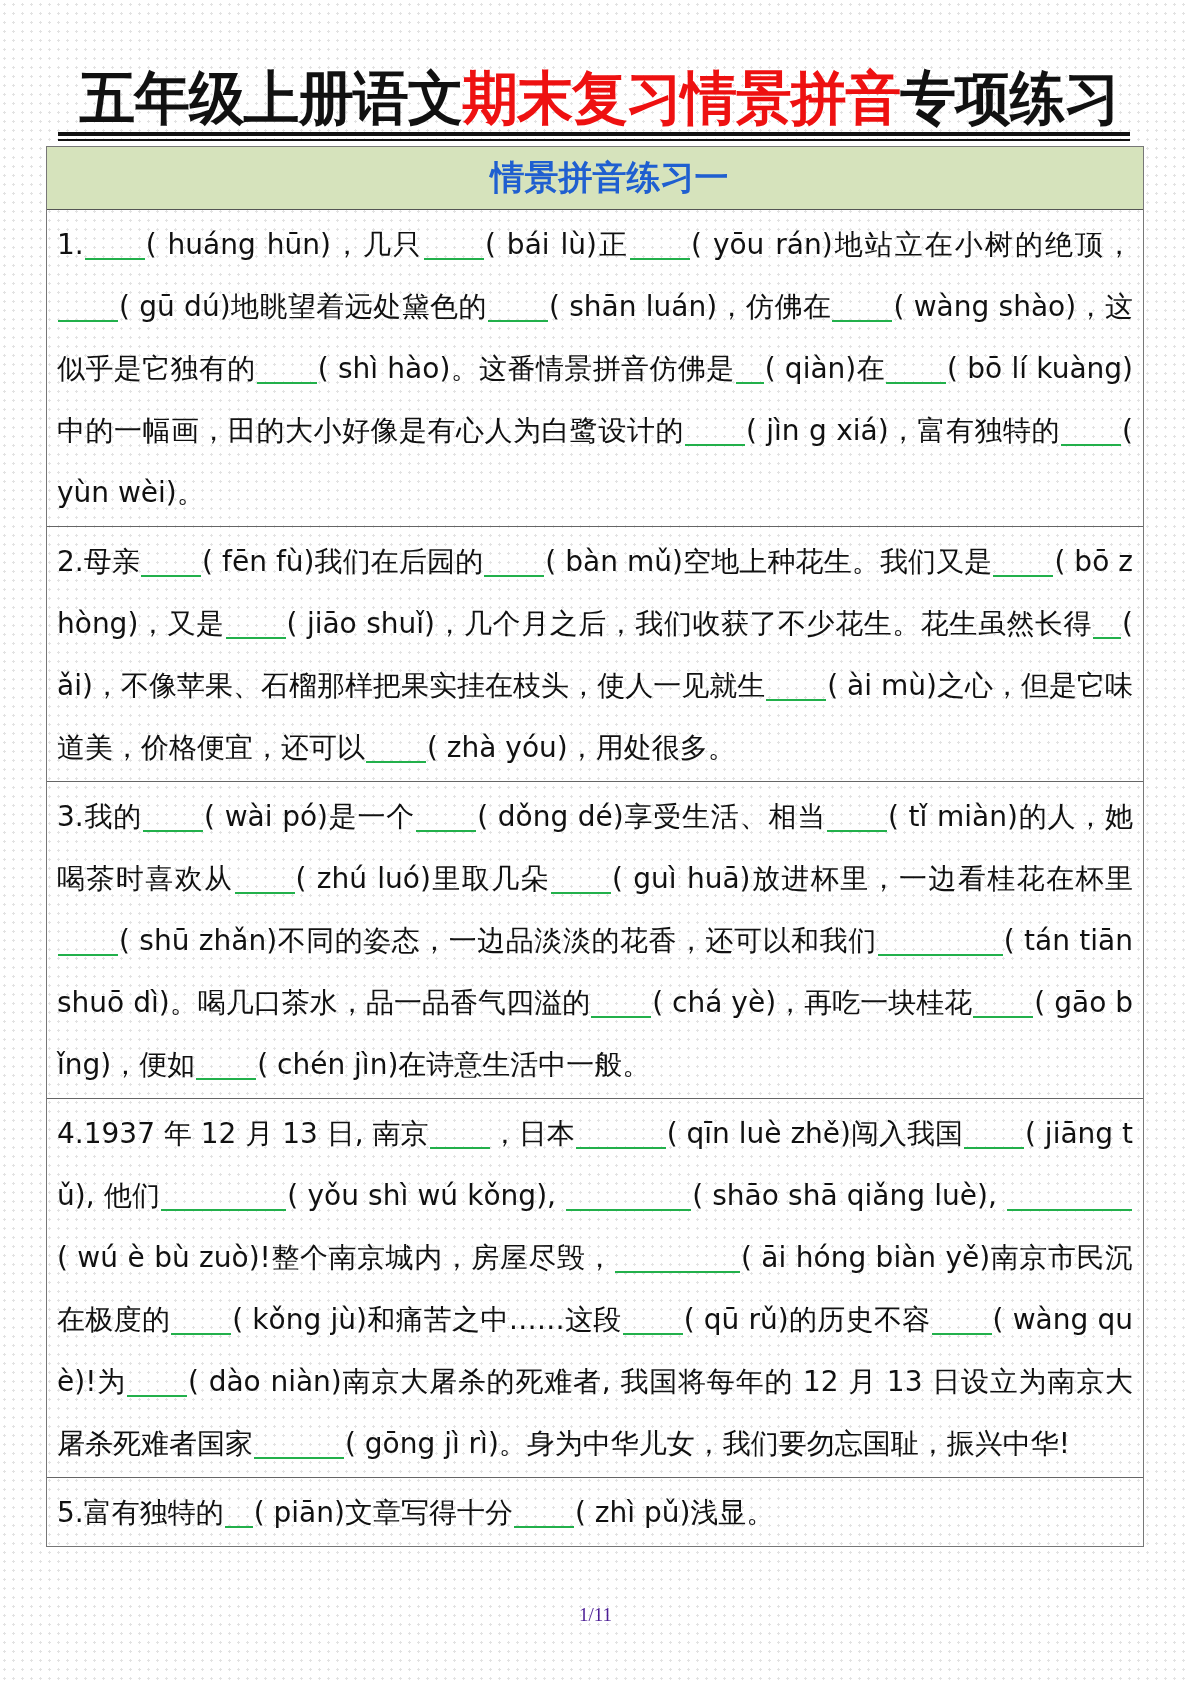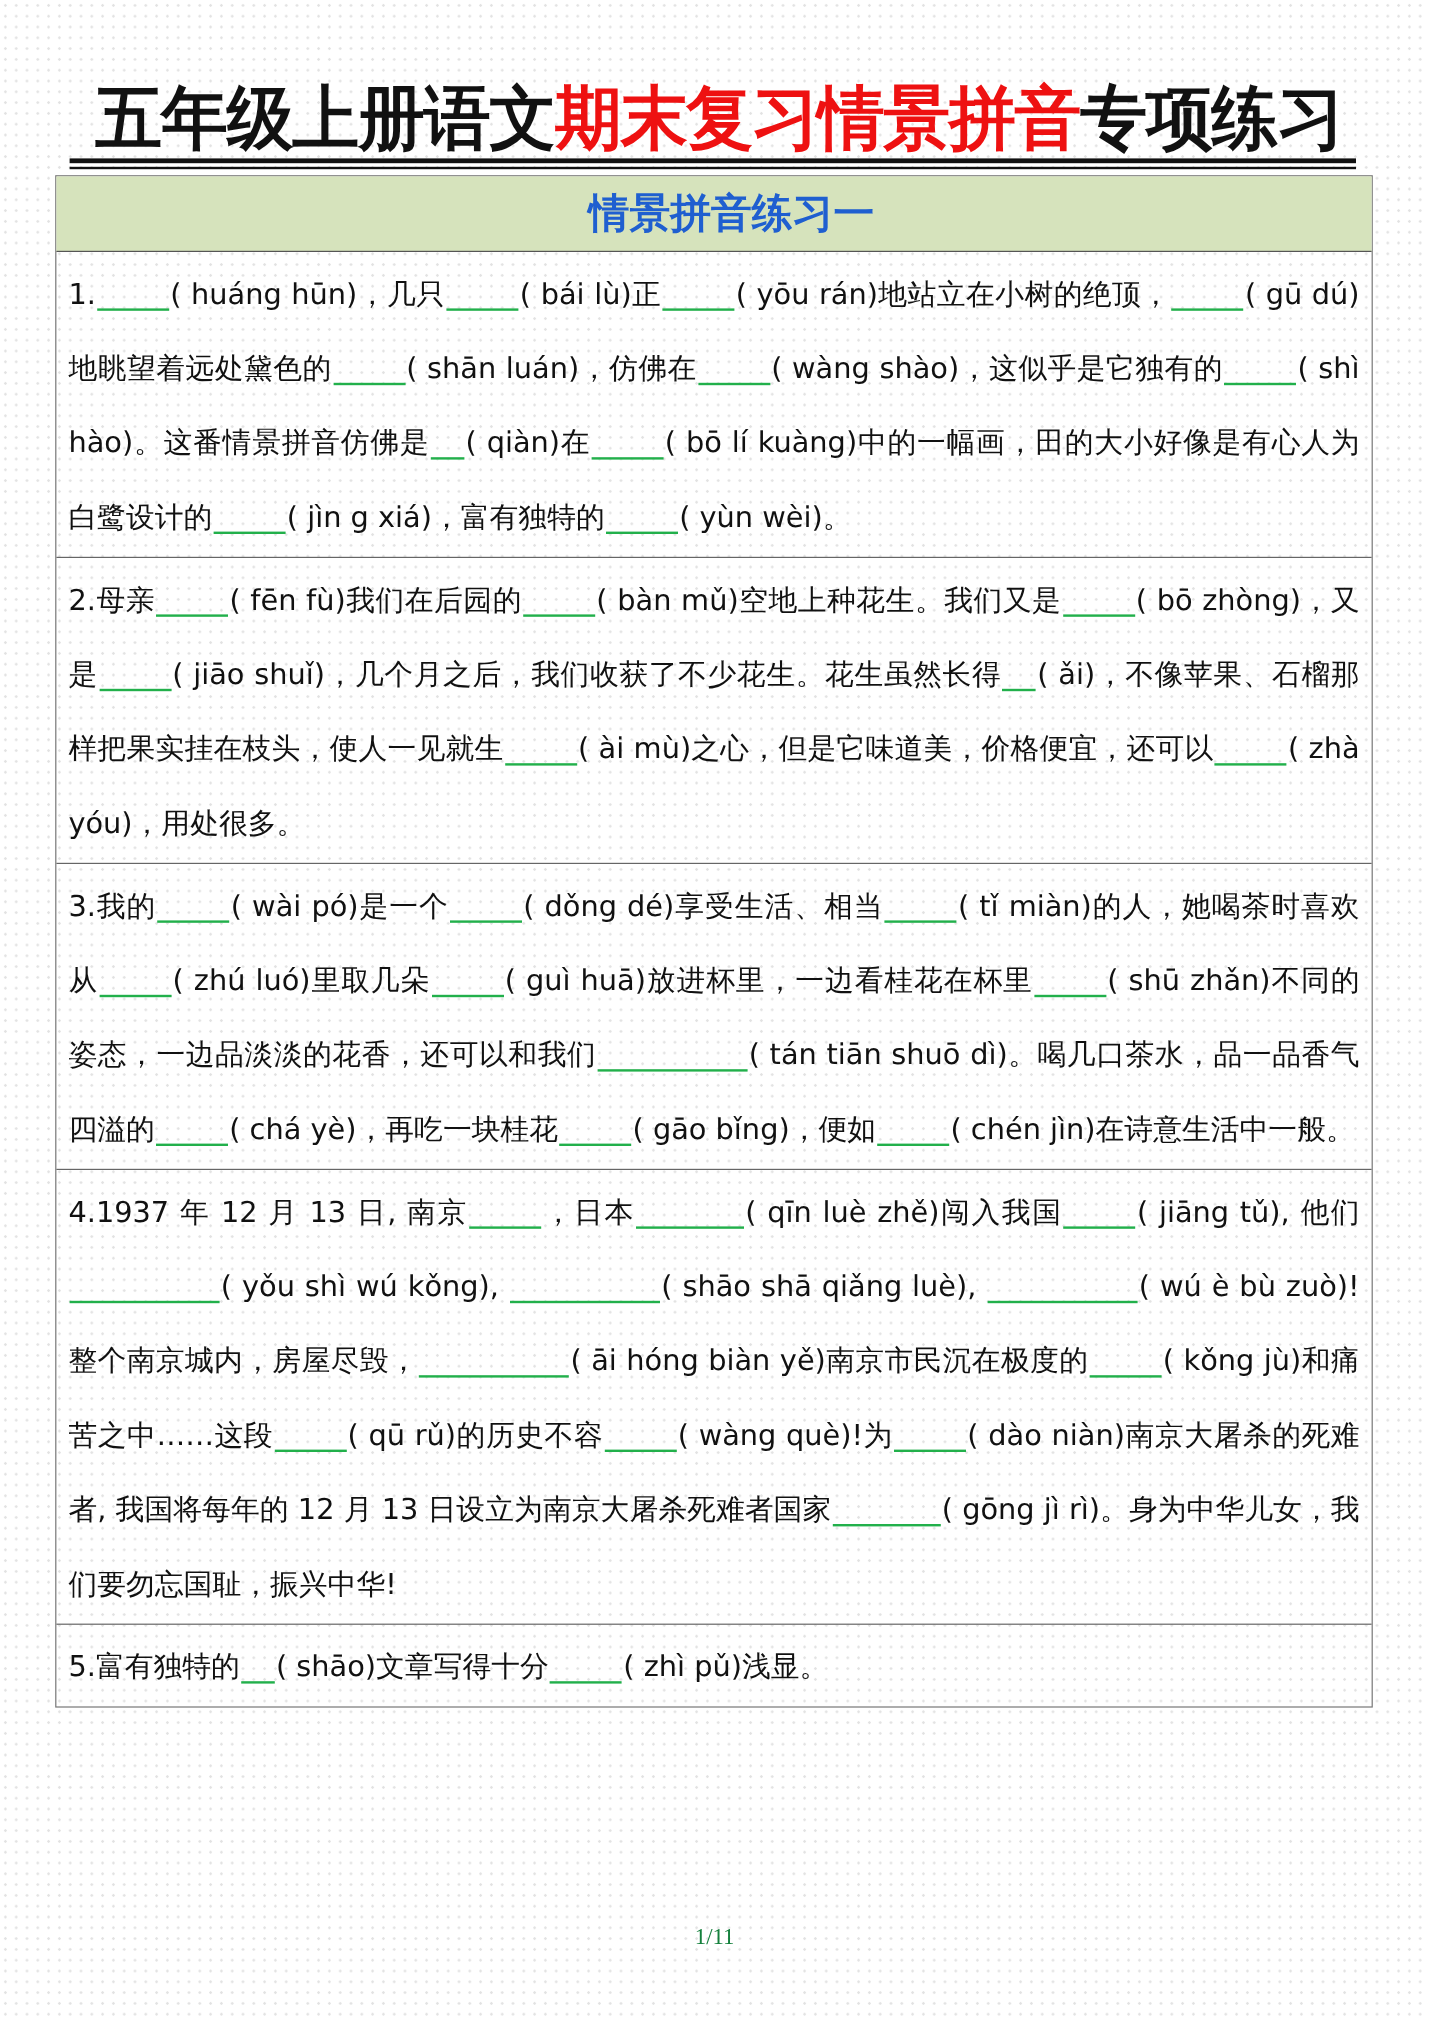--- a/index.html
+++ b/index.html
@@ -50,21 +50,21 @@
     background: #d6e3bc;
     border-bottom: 1.5px solid #555;
     display: flex; align-items: center; justify-content: center;
     font-weight: bold;
     font-size: 34px;
     color: #1f5fd0;
     padding-left: 29px;
   }
   .question {
     padding: 4px 10px 2px 10px;
-    font-size: 24px;
+    font-size: 28px;
     line-height: 62px;
     border-bottom: 1.5px solid #666;
     text-align: justify;
     word-break: break-all;
   }
   .question:last-child { border-bottom: none; }
   .blank {
     display: inline-block;
     border-bottom: 2px solid #22b04b;
     height: 28px;
@@ -76,37 +76,37 @@
   .b6 { width: 90px; }
   .b8 { width: 125px; }
   .py { font-family: "DejaVu Sans", sans-serif; }
   .page-number {
     position: absolute;
     left: 0; width: 1191px;
     top: 1604px;
     text-align: center;
     font-family: "Liberation Serif", serif;
     font-size: 19px;
-    color: #15803d;
+    color: #4c1d95;
   }
 </style>
 </head>
 <body>
 
 <div class="title-wrap">
   <div class="page-title">
     <span class="title-black">五年级上册语文</span><span class="title-red">期末复习情景拼音</span><span class="title-black">专项练习</span>
   </div>
 </div>
 <div class="title-rule rule-1"></div>
 <div class="title-rule rule-2"></div>
 
 <div class="sheet">
   <div class="section-header">情景拼音练习一</div>
 
   <div class="question"><span>1.</span><span class="blank b4"></span><span class="py">( huáng  hūn)，几只</span><span class="blank b4"></span><span class="py">( bái lù)正</span><span class="blank b4"></span><span class="py">( yōu rán)地站立在小树的绝顶，</span><span class="blank b4"></span><span class="py">(  gū  dú)地眺望着远处黛色的</span><span class="blank b4"></span><span class="py">( shān luán)，仿佛在</span><span class="blank b4"></span><span class="py">( wàng shào)，这似乎是它独有的</span><span class="blank b4"></span><span class="py">( shì hào)。这番情景拼音仿佛是</span><span class="blank b2"></span><span class="py">( qiàn)在</span><span class="blank b4"></span><span class="py">( bō  lí kuàng)中的一幅画，田的大小好像是有心人为白鹭设计的</span><span class="blank b4"></span><span class="py">( jìn g  xiá)，富有独特的</span><span class="blank b4"></span><span class="py">( yùn wèi)。</span></div>
   <div class="question"><span>2.</span><span class="py">母亲</span><span class="blank b4"></span><span class="py">( fēn fù)我们在后园的</span><span class="blank b4"></span><span class="py">( bàn mǔ)空地上种花生。我们又是</span><span class="blank b4"></span><span class="py">( bō  zhòng)，又是</span><span class="blank b4"></span><span class="py">( jiāo shuǐ)，几个月之后，我们收获了不少花生。花生虽然长得</span><span class="blank b2"></span><span class="py">( ǎi)，不像苹果、石榴那样把果实挂在枝头，使人一见就生</span><span class="blank b4"></span><span class="py">( ài mù)之心，但是它味道美，价格便宜，还可以</span><span class="blank b4"></span><span class="py">( zhà yóu)，用处很多。</span></div>
   <div class="question"><span>3.</span><span class="py">我的</span><span class="blank b4"></span><span class="py">( wài pó)是一个</span><span class="blank b4"></span><span class="py">( dǒng  dé)享受生活、相当</span><span class="blank b4"></span><span class="py">( tǐ miàn)的人，她喝茶时喜欢从</span><span class="blank b4"></span><span class="py">( zhú luó)里取几朵</span><span class="blank b4"></span><span class="py">(  guì huā)放进杯里，一边看桂花在杯里</span><span class="blank b4"></span><span class="py">( shū  zhǎn)不同的姿态，一边品淡淡的花香，还可以和我们</span><span class="blank b8"></span><span class="py">( tán tiān shuō  dì)。喝几口茶水，品一品香气四溢的</span><span class="blank b4"></span><span class="py">( chá yè)，再吃一块桂花</span><span class="blank b4"></span><span class="py">(  gāo bǐng)，便如</span><span class="blank b4"></span><span class="py">( chén jìn)在诗意生活中一般。</span></div>
   <div class="question"><span>4.</span><span class="py">1937 年 12 月 13 日, 南京</span><span class="blank b4"></span><span class="py">，日本</span><span class="blank b6"></span><span class="py">( qīn luè zhě)闯入我国</span><span class="blank b4"></span><span class="py">( jiāng  tǔ), 他们</span><span class="blank b8"></span><span class="py">( yǒu shì wú kǒng), </span><span class="blank b8"></span><span class="py">( shāo shā  qiǎng  luè), </span><span class="blank b8"></span><span class="py">( wú è bù zuò)!整个南京城内，房屋尽毁，</span><span class="blank b8"></span><span class="py">(  āi hóng  biàn yě)南京市民沉在极度的</span><span class="blank b4"></span><span class="py">( kǒng  jù)和痛苦之中……这段</span><span class="blank b4"></span><span class="py">( qū  rǔ)的历史不容</span><span class="blank b4"></span><span class="py">( wàng  què)!为</span><span class="blank b4"></span><span class="py">( dào niàn)南京大屠杀的死难者, 我国将每年的 12 月 13 日设立为南京大屠杀死难者国家</span><span class="blank b6"></span><span class="py">(  gōng  jì rì)。身为中华儿女，我们要勿忘国耻，振兴中华!</span></div>
-  <div class="question"><span>5.</span><span class="py">富有独特的</span><span class="blank b2"></span><span class="py">( shāo)文章写得十分</span><span class="blank b4"></span><span class="py">( zhì pǔ)浅显。</span></div>
+  <div class="question"><span>5.</span><span class="py">富有独特的</span><span class="blank b2"></span><span class="py">( piān)文章写得十分</span><span class="blank b4"></span><span class="py">( zhì pǔ)浅显。</span></div>
 </div>
 
 <div class="page-number">1/11</div>
 
 </body></html>

